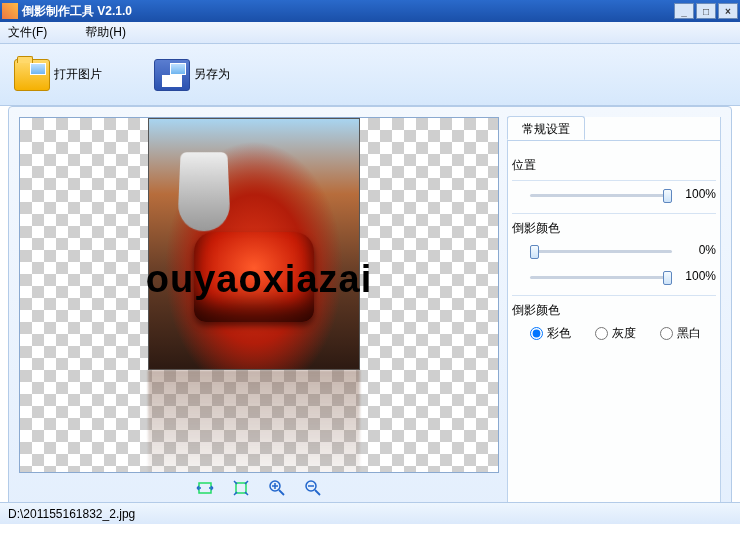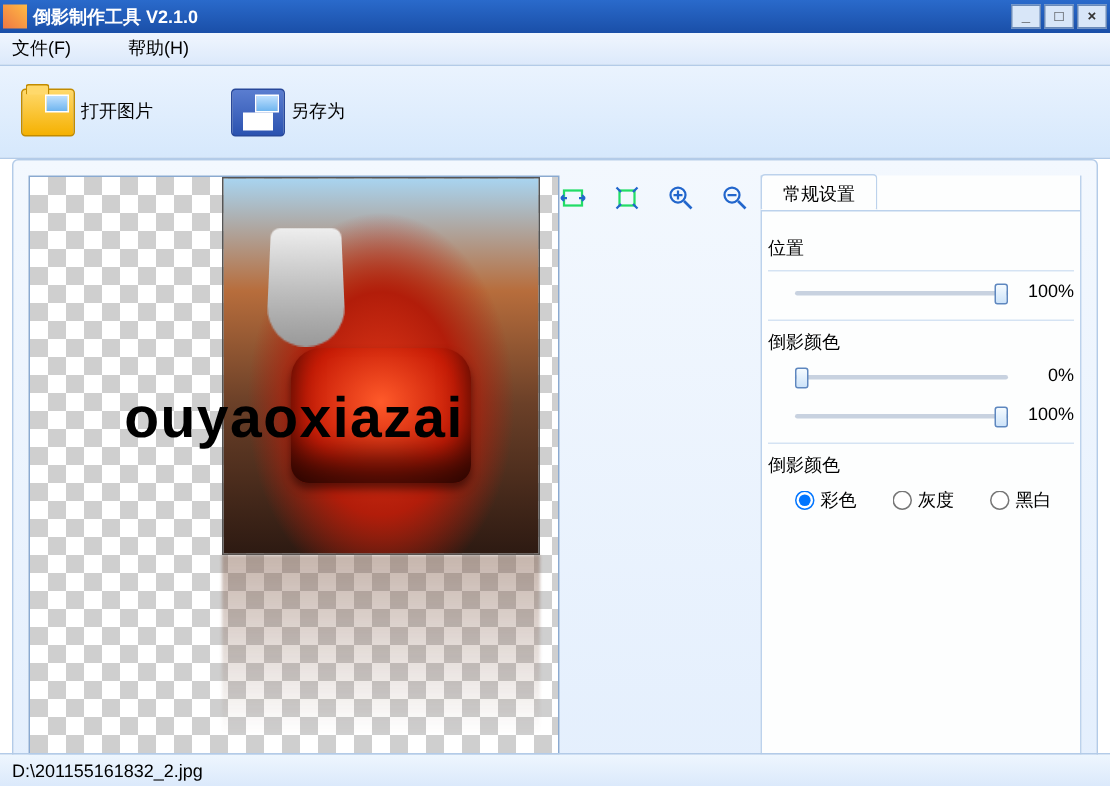--- a/index.html
+++ b/index.html
@@ -19,21 +19,21 @@
 .tbtn .ticon { width: 36px; height: 32px; position: relative; }
 .ico-folder { background: linear-gradient(#ffd96b,#f5b102); border-radius: 3px; border: 1px solid #c28b00; }
 .ico-folder::before { content:""; position:absolute; top:-4px; left:2px; width:14px; height:6px; background:#ffd96b; border:1px solid #c28b00; border-bottom:none; border-radius:2px 2px 0 0; }
 .ico-folder::after { content:""; position:absolute; top:3px; right:3px; width:14px; height:10px; background:linear-gradient(#bfe0ff,#6fb5ef); border:1px solid #fff; }
 .ico-disk { background: linear-gradient(#5a7dd0,#2b52b0); border-radius: 3px; border: 1px solid #28489a; }
 .ico-disk::before { content:""; position:absolute; bottom:3px; left:7px; right:7px; height:12px; background:#fff; }
 .ico-disk::after { content:""; position:absolute; top:3px; right:3px; width:14px; height:10px; background:linear-gradient(#bfe0ff,#6fb5ef); border:1px solid #fff; }
 
 .mainarea { position: absolute; top: 106px; left: 8px; right: 8px; bottom: 26px; background: linear-gradient(#f3f8fe,#e4effd); border: 1px solid #b3cbe8; border-radius: 4px; display: flex; padding: 10px; gap: 8px; }
 
-.preview { width: 480px; display: flex; flex-direction: row; }
+.preview { width: 480px; display: flex; flex-direction: column; }
 .canvas { flex: 1; border: 1px solid #8aa9d0; background-image:
   linear-gradient(45deg,#cfcfcf 25%,transparent 25%),
   linear-gradient(-45deg,#cfcfcf 25%,transparent 25%),
   linear-gradient(45deg,transparent 75%,#cfcfcf 75%),
   linear-gradient(-45deg,transparent 75%,#cfcfcf 75%);
   background-size: 24px 24px;
   background-position: 0 0,0 12px,12px -12px,-12px 0;
   background-color: #fff;
   position: relative; overflow: hidden; }
 .pic { position:absolute; left:128px; top:0; width:212px; height:252px;

